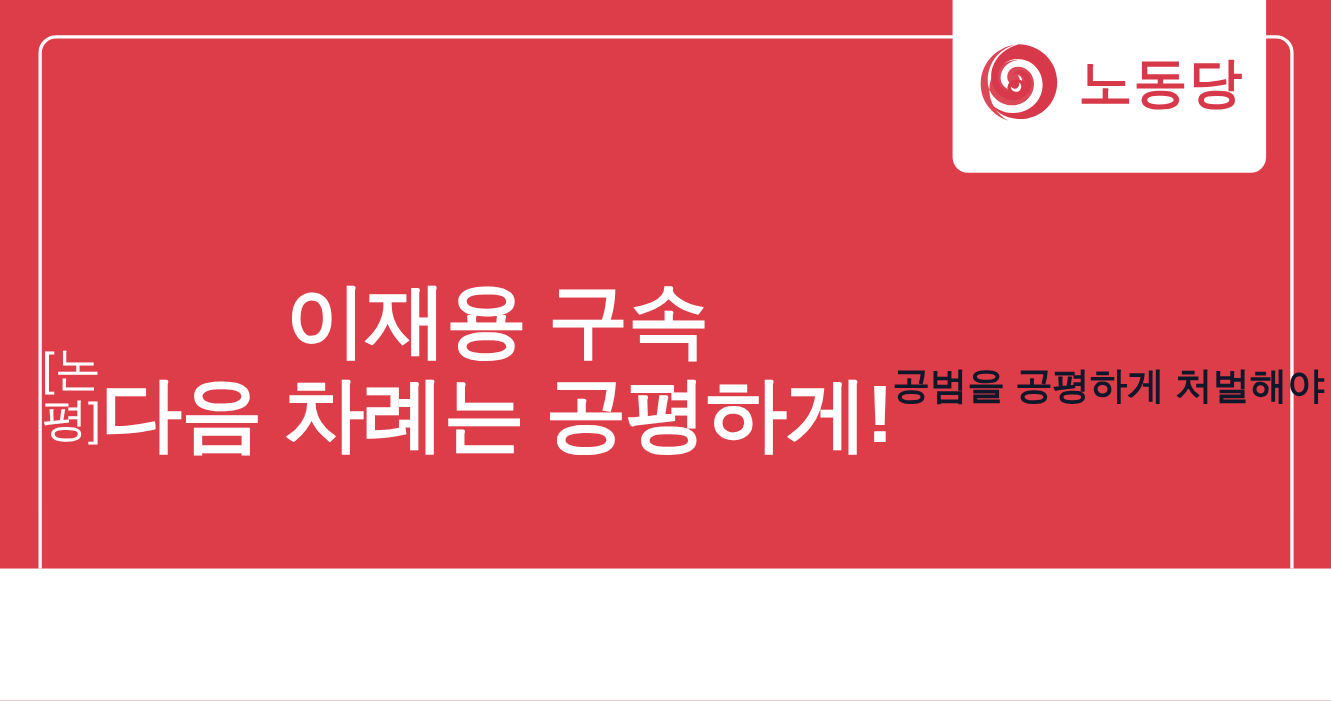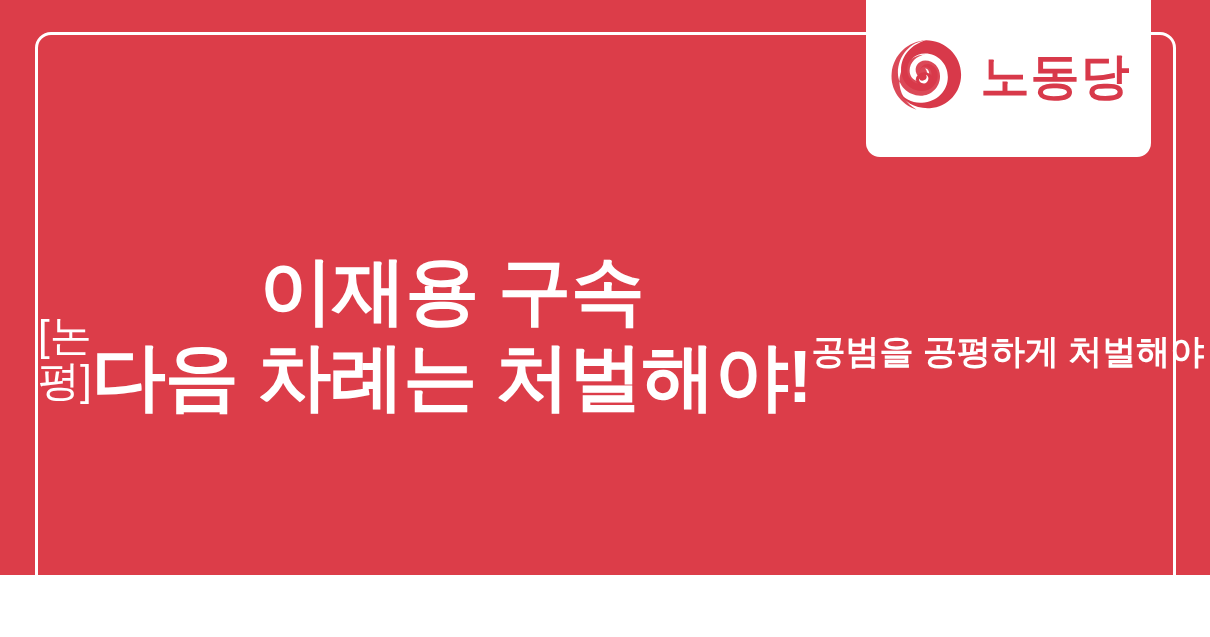--- a/index.html
+++ b/index.html
@@ -5,21 +5,21 @@
 <style>
   html, body {
     margin: 0;
     padding: 0;
     background: #ffffff;
   }
 
   .card {
     position: relative;
     width: 1210px;
-    height: 575px;
+    height: 517px;
     background: #dc3d49;
     overflow: hidden;
     font-family: "Liberation Sans", "DejaVu Sans", sans-serif;
     -webkit-font-smoothing: antialiased;
   }
 
   
   .frame {
     position: absolute;
     left: 35px;
@@ -101,21 +101,21 @@
 
   .headline-line {
     display: block;
     white-space: nowrap;
   }
 
   .subhead {
     margin-top: 78px;
     font-size: 34px;
     font-weight: 700;
-    color: #ffffff;
+    color: #0f172a;
     line-height: 1.2;
     letter-spacing: 0px;
     white-space: nowrap;
   }
 </style>
 </head>
 <body>
 
 <div class="card">
 
@@ -162,19 +162,19 @@
       </g>
     </svg>
     <div class="logo-wordmark">노동당</div>
   </div>
 
   <div class="content">
     <div class="kicker">[논평]</div>
 
     <div class="headline">
       <span class="headline-line">이재용 구속</span>
-      <span class="headline-line">다음 차례는 처벌해야!</span>
+      <span class="headline-line">다음 차례는 공평하게!</span>
     </div>
 
     <div class="subhead">공범을 공평하게 처벌해야</div>
   </div>
 
 </div>
 
 </body></html>

